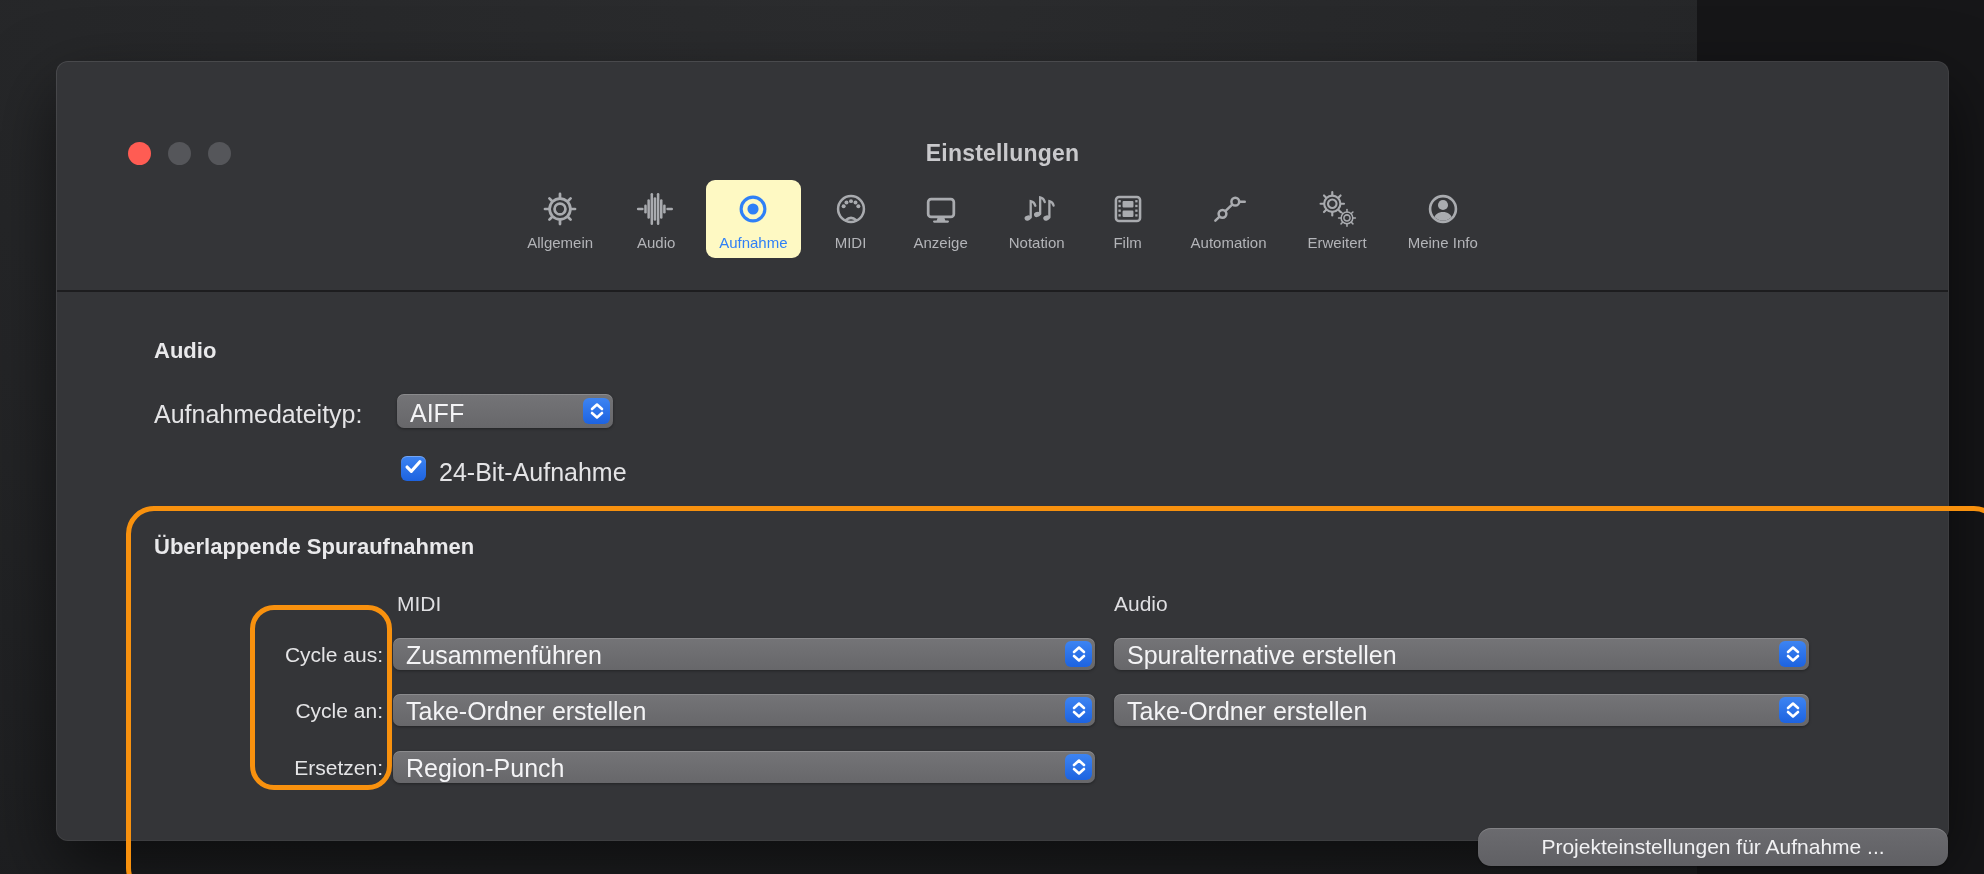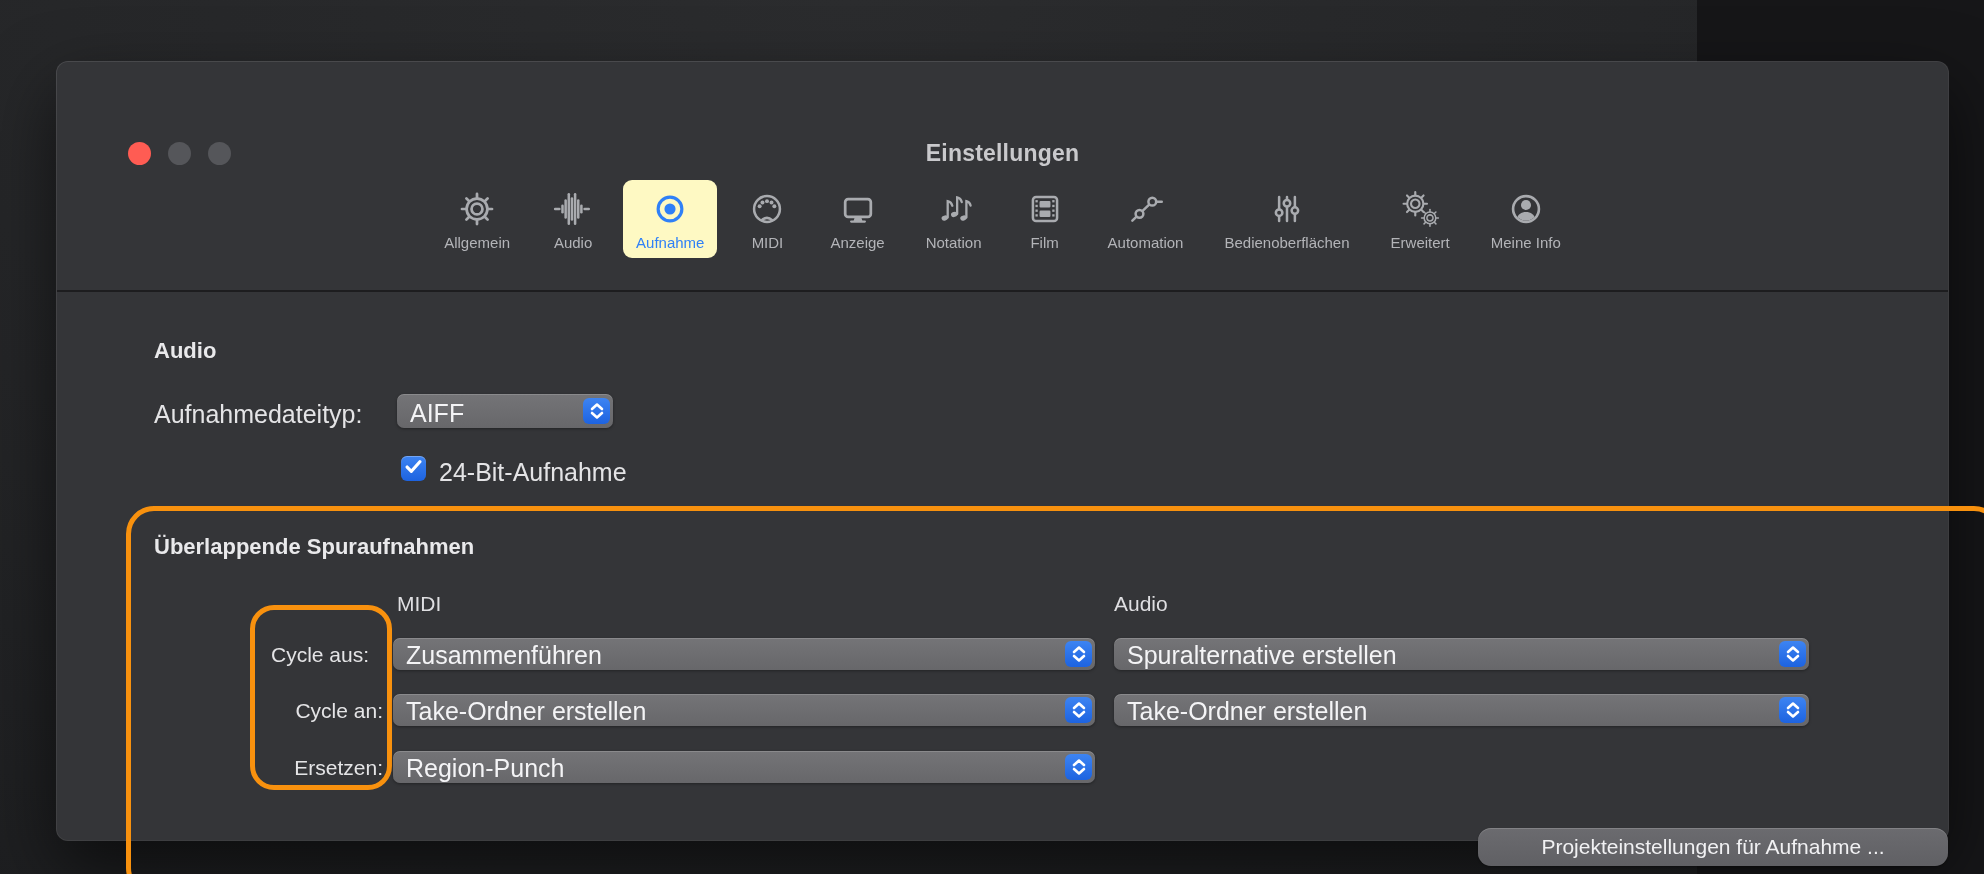--- a/index.html
+++ b/index.html
@@ -218,33 +218,20 @@
           <svg width="44" height="42" viewBox="0 0 40 40">
             <line x1="7" y1="31" x2="26" y2="13" stroke="currentColor" stroke-width="2.4" stroke-linecap="round"></line>
             <circle cx="13.8" cy="24.6" r="3.7" fill="#343538" stroke="currentColor" stroke-width="2.4"></circle>
             <circle cx="26" cy="13" r="3.7" fill="#343538" stroke="currentColor" stroke-width="2.4"></circle>
             <line x1="30.2" y1="13" x2="35" y2="13" stroke="currentColor" stroke-width="2.4" stroke-linecap="round"></line>
           </svg>
         </span>
         <span class="tb-label">Automation</span>
       </div>
 
-      <div class="tb-item">
-        <span class="tb-icon">
-          <svg width="44" height="42" viewBox="0 0 40 40" stroke="currentColor" stroke-width="2.4" stroke-linecap="round">
-            <line x1="12.5" y1="8.5" x2="12.5" y2="31.5"></line>
-            <line x1="20" y1="8.5" x2="20" y2="31.5"></line>
-            <line x1="27.5" y1="8.5" x2="27.5" y2="31.5"></line>
-            <circle cx="12.5" cy="23.5" r="3.1" fill="#343538"></circle>
-            <circle cx="20" cy="14.5" r="3.1" fill="#343538"></circle>
-            <circle cx="27.5" cy="21.5" r="3.1" fill="#343538"></circle>
-          </svg>
-        </span>
-        <span class="tb-label">Bedienoberflächen</span>
-      </div>
 
       <div class="tb-item">
         <span class="tb-icon">
           <svg width="44" height="42" viewBox="0 0 40 40">
             <use href="#g-gear" transform="translate(15.5 15) scale(0.78)"></use>
             <use href="#g-gear" transform="translate(29.5 28.5) scale(0.56)"></use>
           </svg>
         </span>
         <span class="tb-label">Erweitert</span>
       </div>
@@ -289,21 +276,21 @@
     <div class="form-label" style="left:382px;top:396px;">24-Bit-Aufnahme</div>
 
     <div class="annotation outer"></div>
     <div class="annotation inner"></div>
 
     <div class="section-h" style="left:97px;top:472px;">Überlappende Spuraufnahmen</div>
 
     <div class="col-h" style="left:340px;">MIDI</div>
     <div class="col-h" style="left:1057px;">Audio</div>
 
-    <div class="row-label" style="top:581px;text-align:center;">Cycle aus:</div>
+    <div class="row-label" style="top:581px;">Cycle aus:</div>
     <div class="row-label" style="top:637px;">Cycle an:</div>
     <div class="row-label" style="top:694px;">Ersetzen:</div>
 
     <div class="popup" style="left:336px;top:576px;width:702px;">
       <span>Zusammenführen</span>
       <span class="chev">
         <svg width="16" height="18" viewBox="0 0 16 18" fill="none" stroke="#ffffff" stroke-width="2.6" stroke-linecap="round" stroke-linejoin="round">
           <polyline points="3,7 8,2.5 13,7"></polyline>
             <polyline points="3,11 8,15.5 13,11"></polyline>
         </svg>

